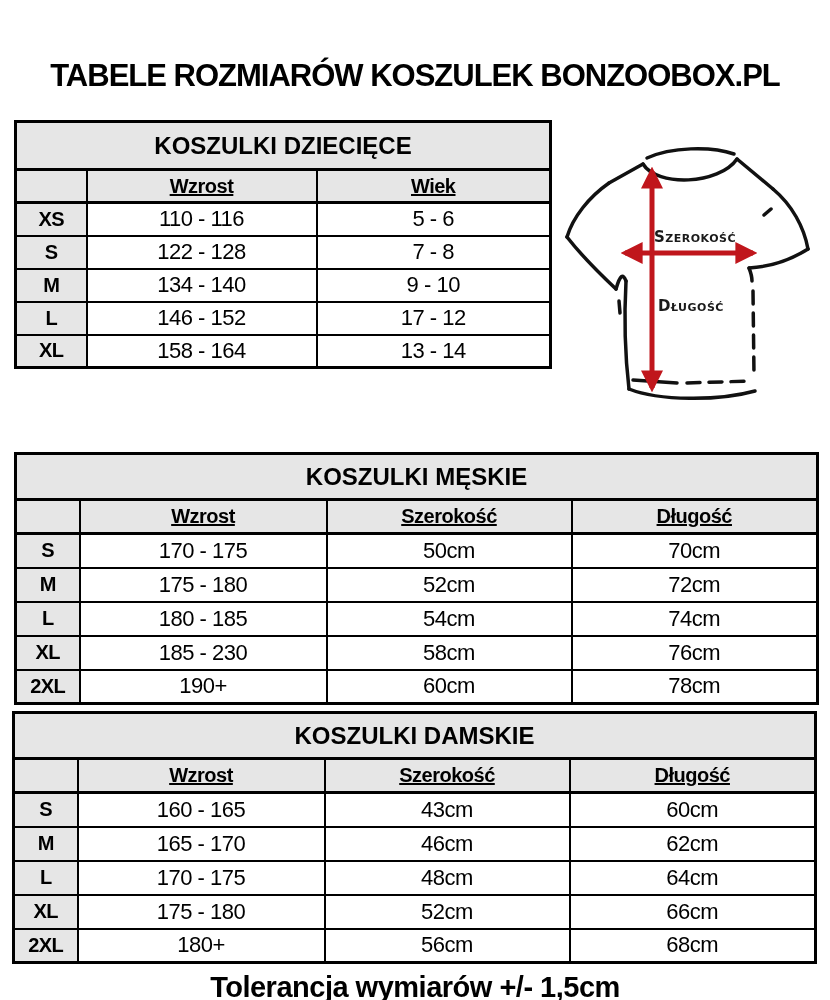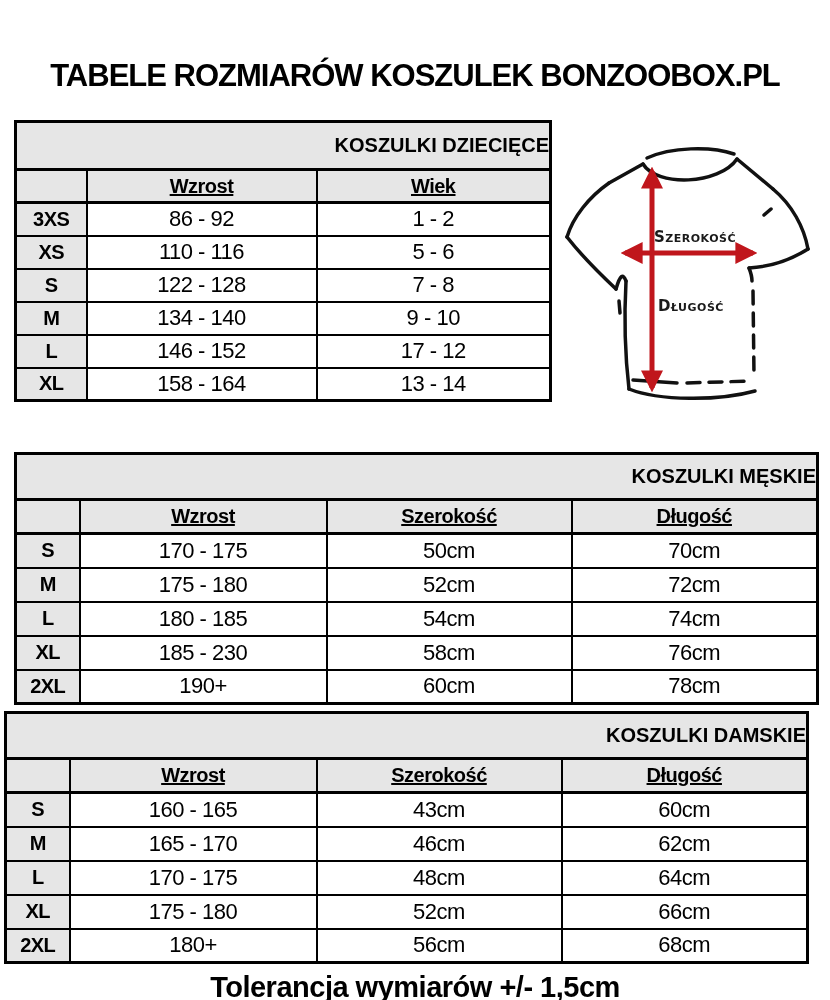--- a/index.html
+++ b/index.html
@@ -21,41 +21,41 @@
     background:#fff;border:3px solid var(--border-black,#000);
   }
   .sizes th,.sizes td{
     border:2px solid var(--border-black,#000);
     text-align:center;vertical-align:middle;padding:0;overflow:hidden;
     letter-spacing:-0.5px;white-space:nowrap;
   }
   .sizes .ttl{
     background:var(--header-gray,#e6e6e6);
     border-bottom:3px solid var(--border-black,#000);
-    font-size:20px;font-weight:700;letter-spacing:0;text-align:right;
+    font-size:24px;font-weight:700;letter-spacing:0;
   }
   .sizes tr.cols th{
     background:var(--header-gray,#e6e6e6);
     border-bottom:3px solid var(--border-black,#000);
     font-size:20px;font-weight:700;text-decoration:underline;
   }
   .sizes tbody th{
     background:var(--header-gray,#e6e6e6);
     font-size:20px;font-weight:700;
   }
   .sizes tbody td{background:#fff;font-size:22px;font-weight:400;}
   .t-kids .ttl{height:45px;}
   .t-kids tr.cols th{height:30px;}
   .t-kids tbody tr{height:33px;}
   .t-wide .ttl{height:43px;}
   .t-wide tr.cols th{height:31px;}
   .t-wide tbody tr{height:34px;}
   .t-kids{left:14px;top:95px;width:535px;}
   .t-men{left:14px;top:427px;width:802px;}
-  .t-women{left:4px;top:686px;width:802px;}
+  .t-women{left:12px;top:686px;width:802px;}
   .diagram{position:absolute;left:558px;top:98px;width:272px;height:320px;}
   .shirt-line{fill:none;stroke:#111;stroke-width:3.5;stroke-linecap:round;stroke-linejoin:round;}
   .dash-long{stroke-dasharray:13 9;}
   .arrow{stroke:var(--accent-red,#c0161c);stroke-width:5;stroke-linecap:butt;}
   .arrowhead{fill:var(--accent-red,#c0161c);}
   .diagram-label{
     font-family:"DejaVu Sans",sans-serif;font-variant:small-caps;
     font-size:15px;font-weight:700;fill:#1a1a1a;letter-spacing:0.5px;
   }
   .footer-note{
@@ -80,25 +80,20 @@
       <tr>
           <th class="ttl" colspan="3">KOSZULKI DZIECIĘCE</th>
         </tr>
       <tr class="cols">
         <th></th>
         <th>Wzrost</th>
         <th>Wiek</th>
       </tr>
     </thead>
     <tbody>
-      <tr>
-        <th>3XS</th>
-        <td>86 - 92</td>
-        <td>1 - 2</td>
-      </tr>
       <tr>
         <th>XS</th>
         <td>110 - 116</td>
         <td>5 - 6</td>
       </tr>
       <tr>
         <th>S</th>
         <td>122 - 128</td>
         <td>7 - 8</td>
       </tr>

